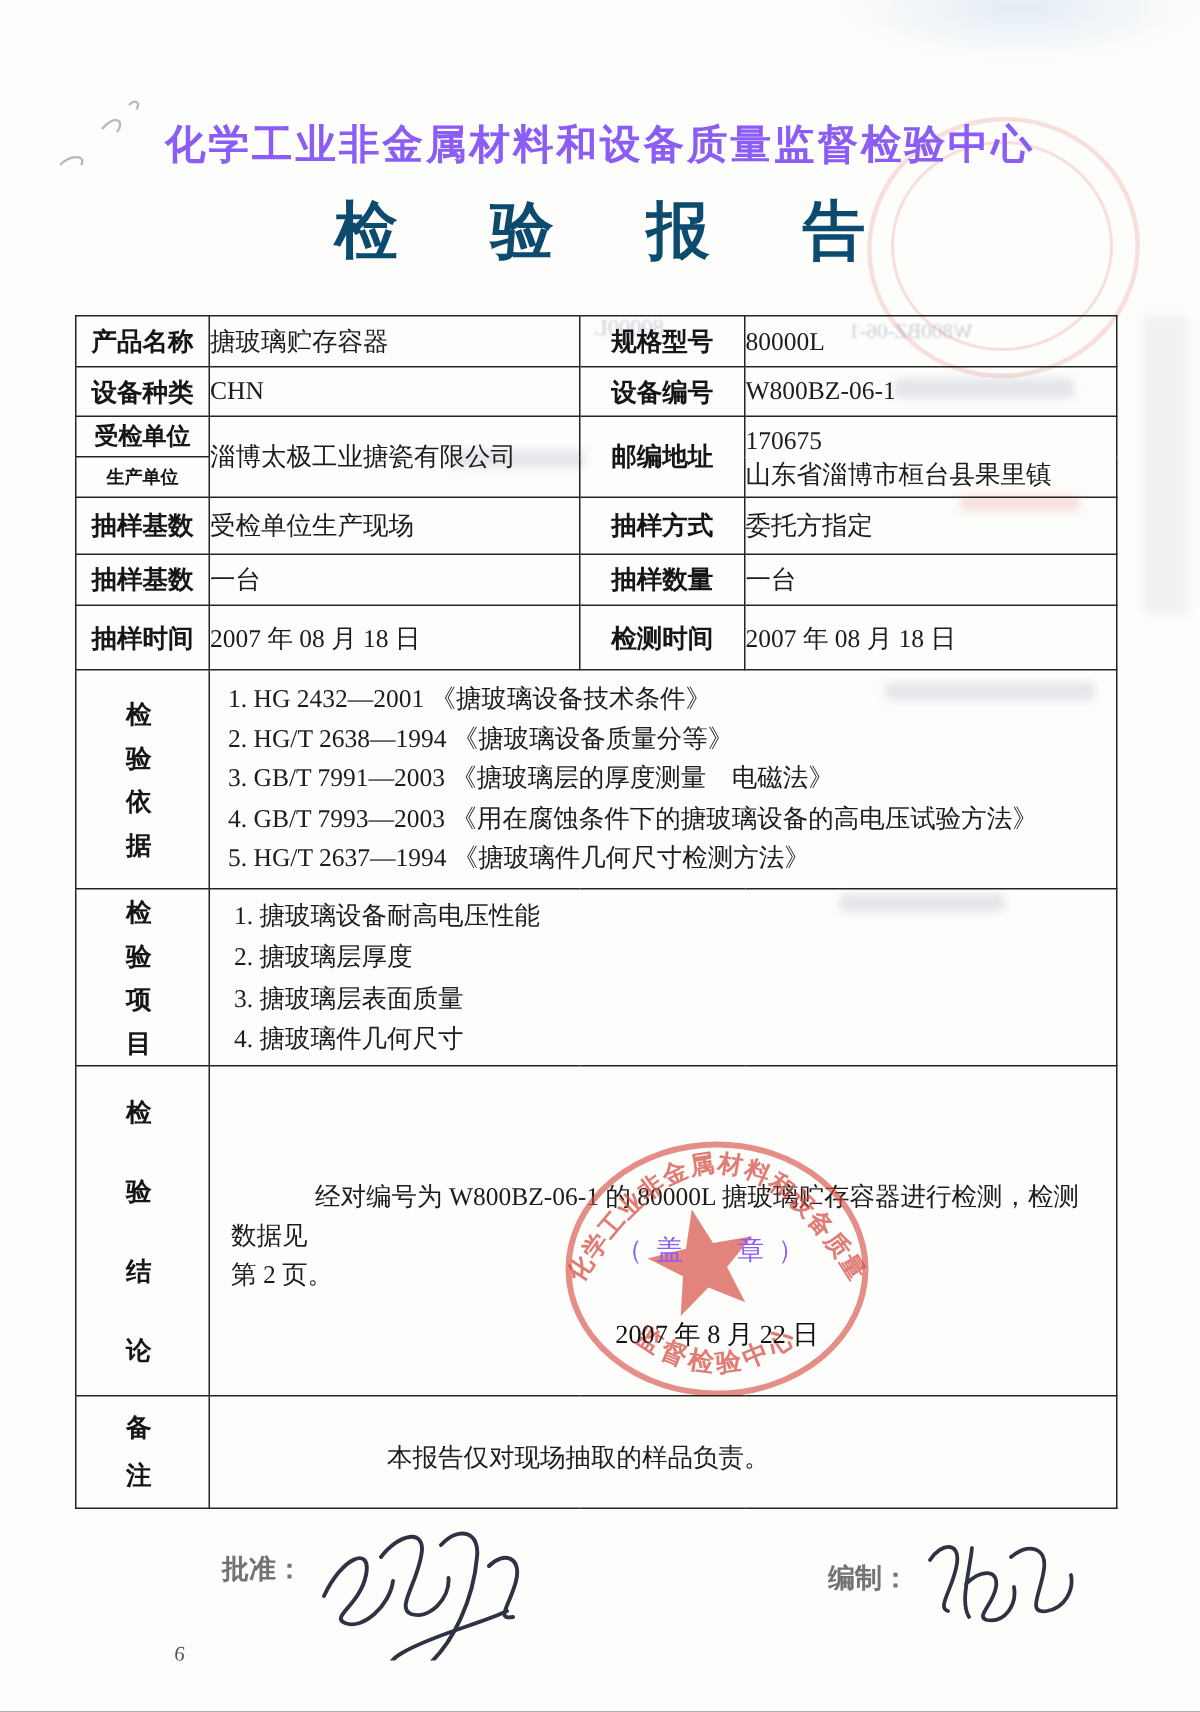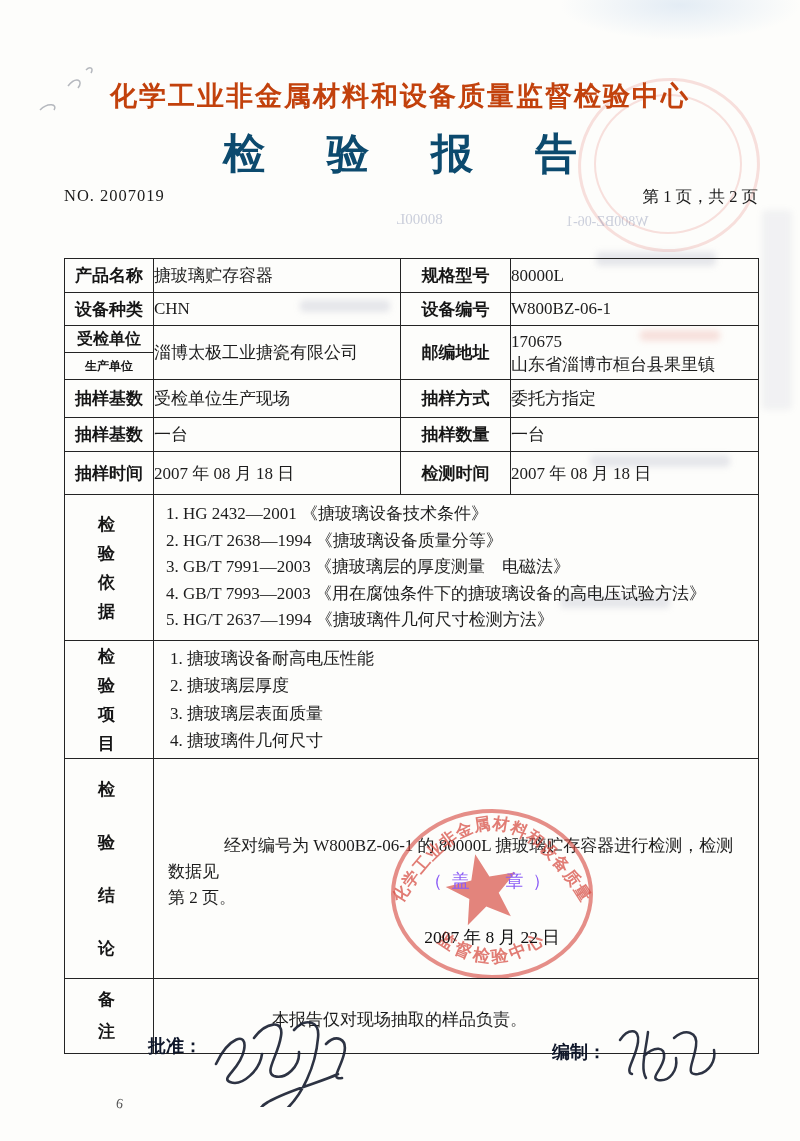--- a/index.html
+++ b/index.html
@@ -5,41 +5,41 @@
   html,body{margin:0;padding:0;background:#777;}
   .page{
     position:relative;width:800px;height:1141px;margin:0 auto;
     background:#fdfdfb;overflow:hidden;
     font-family:"Liberation Serif","DejaVu Serif",serif;color:#1c1c1c;
   }
   
   .org-title{
     position:absolute;top:78px;left:0;width:100%;text-align:center;
     font-family:"Liberation Sans","DejaVu Sans",sans-serif;
-    font-weight:bold;font-size:27px;letter-spacing:2px;color:#c2410c;
+    font-weight:bold;font-size:27px;letter-spacing:2px;color:#8b5cf6;
   }
   .report-title{
     position:absolute;top:126px;left:0;width:100%;
     display:flex;justify-content:center;
   }
   .report-title span{
     font-family:"Liberation Sans","DejaVu Sans",sans-serif;
     font-weight:bold;font-size:42px;letter-spacing:62px;margin-right:-62px;
     white-space:nowrap;color:#0c4a6e;
   }
   .meta-row{
     position:absolute;top:186px;left:64px;width:694px;height:22px;
     font-size:16.5px;color:#1a1a1a;
   }
   .meta-row .no{position:absolute;left:0;top:0;letter-spacing:1px;}
   .meta-row .pg{position:absolute;right:0;top:0;}
   
   table.report{
-    position:absolute;top:210px;left:64px;width:694px;
-    border-collapse:collapse;table-layout:fixed;margin-top:48px;
+    position:absolute;top:210px;left:50px;width:694px;
+    border-collapse:collapse;table-layout:fixed;
   }
   table.report th,table.report td{
     border:1.6px solid #242424;padding:0;vertical-align:middle;
     font-size:17px;overflow:hidden;
   }
   table.report th{
     font-family:"Liberation Sans","DejaVu Sans",sans-serif;
     font-weight:bold;text-align:center;color:#161616;
   }
   table.report td{font-family:"Liberation Serif","DejaVu Serif",serif;}
@@ -70,21 +70,21 @@
   }
   .stamp-date{
     position:absolute;left:0;top:122px;width:100%;text-align:center;
     font-size:17.5px;color:#111;white-space:nowrap;
   }
   
   .sig-group{position:absolute;height:95px;}
   .sig-label{
     position:absolute;left:0;top:22px;
     font-family:"Liberation Sans","DejaVu Sans",sans-serif;
-    font-weight:bold;font-size:18px;color:#0f172a;
+    font-weight:bold;font-size:18px;color:#737373;
   }
   .sig-group svg{position:absolute;left:58px;top:0;}
   
   .ghost-ring{
     position:absolute;border:3px solid rgba(228,120,110,.22);
     border-radius:50%;
   }
   .bleed{
     position:absolute;color:rgba(130,140,175,.42);
     transform:scaleX(-1);font-size:15px;filter:blur(.6px);white-space:nowrap;
@@ -114,24 +114,20 @@
   <div class="gray-blob" style="left:596px;top:252px;width:120px;height:14px;"></div>
   <div class="gray-blob" style="left:300px;top:300px;width:90px;height:12px;"></div>
   <div class="gray-blob" style="left:590px;top:455px;width:140px;height:12px;"></div>
   <div class="gray-blob" style="left:560px;top:596px;width:110px;height:12px;"></div>
   <div class="red-blob" style="left:640px;top:330px;width:80px;height:11px;"></div>
   <div class="gray-blob" style="left:762px;top:210px;width:30px;height:200px;opacity:.5;"></div>
 
   <div class="org-title">化学工业非金属材料和设备质量监督检验中心</div>
   <div class="report-title">
     <span>检验报告</span>
-  </div>
-  <div class="meta-row">
-    <span class="no">NO. 2007019</span>
-    <span class="pg">第 1 页，共 2 页</span>
   </div>
 
   <table class="report">
     <colgroup>
         <col style="width:89px">
         <col style="width:247px">
         <col style="width:110px">
         <col style="width:248px">
       </colgroup>
     <tbody>

